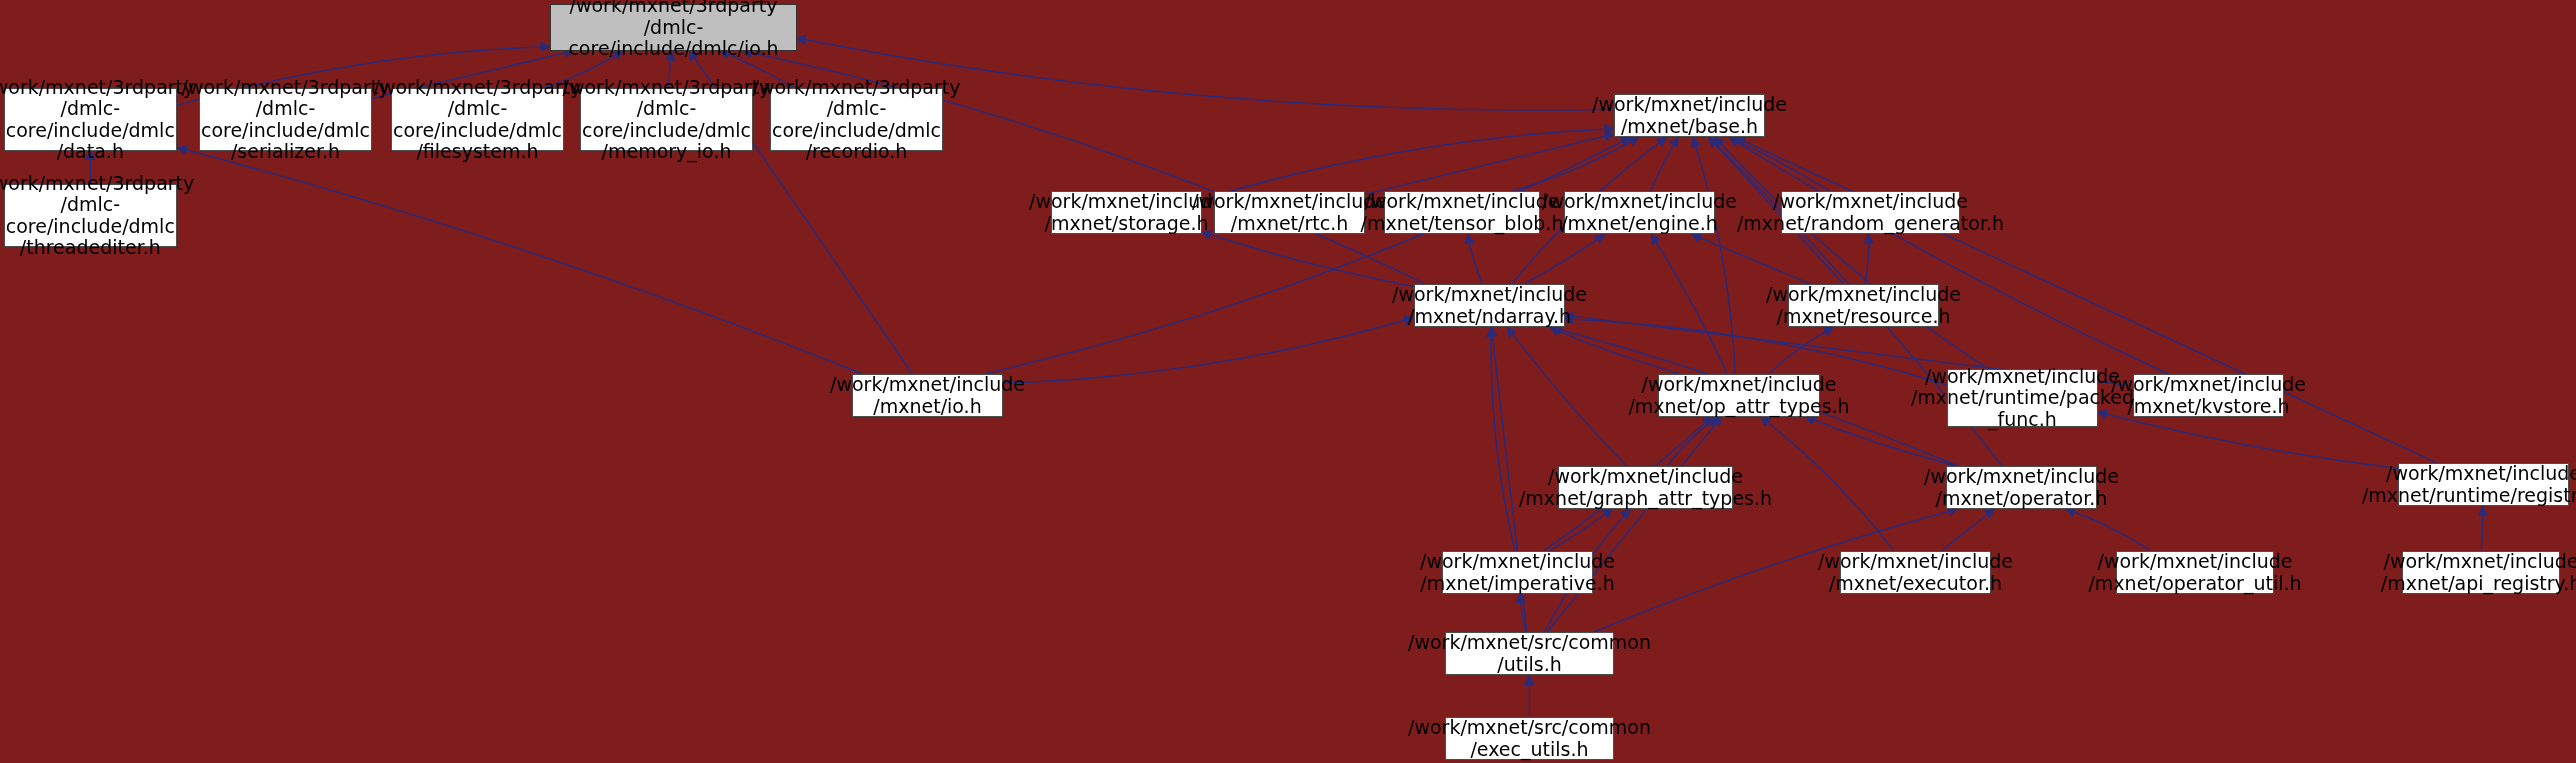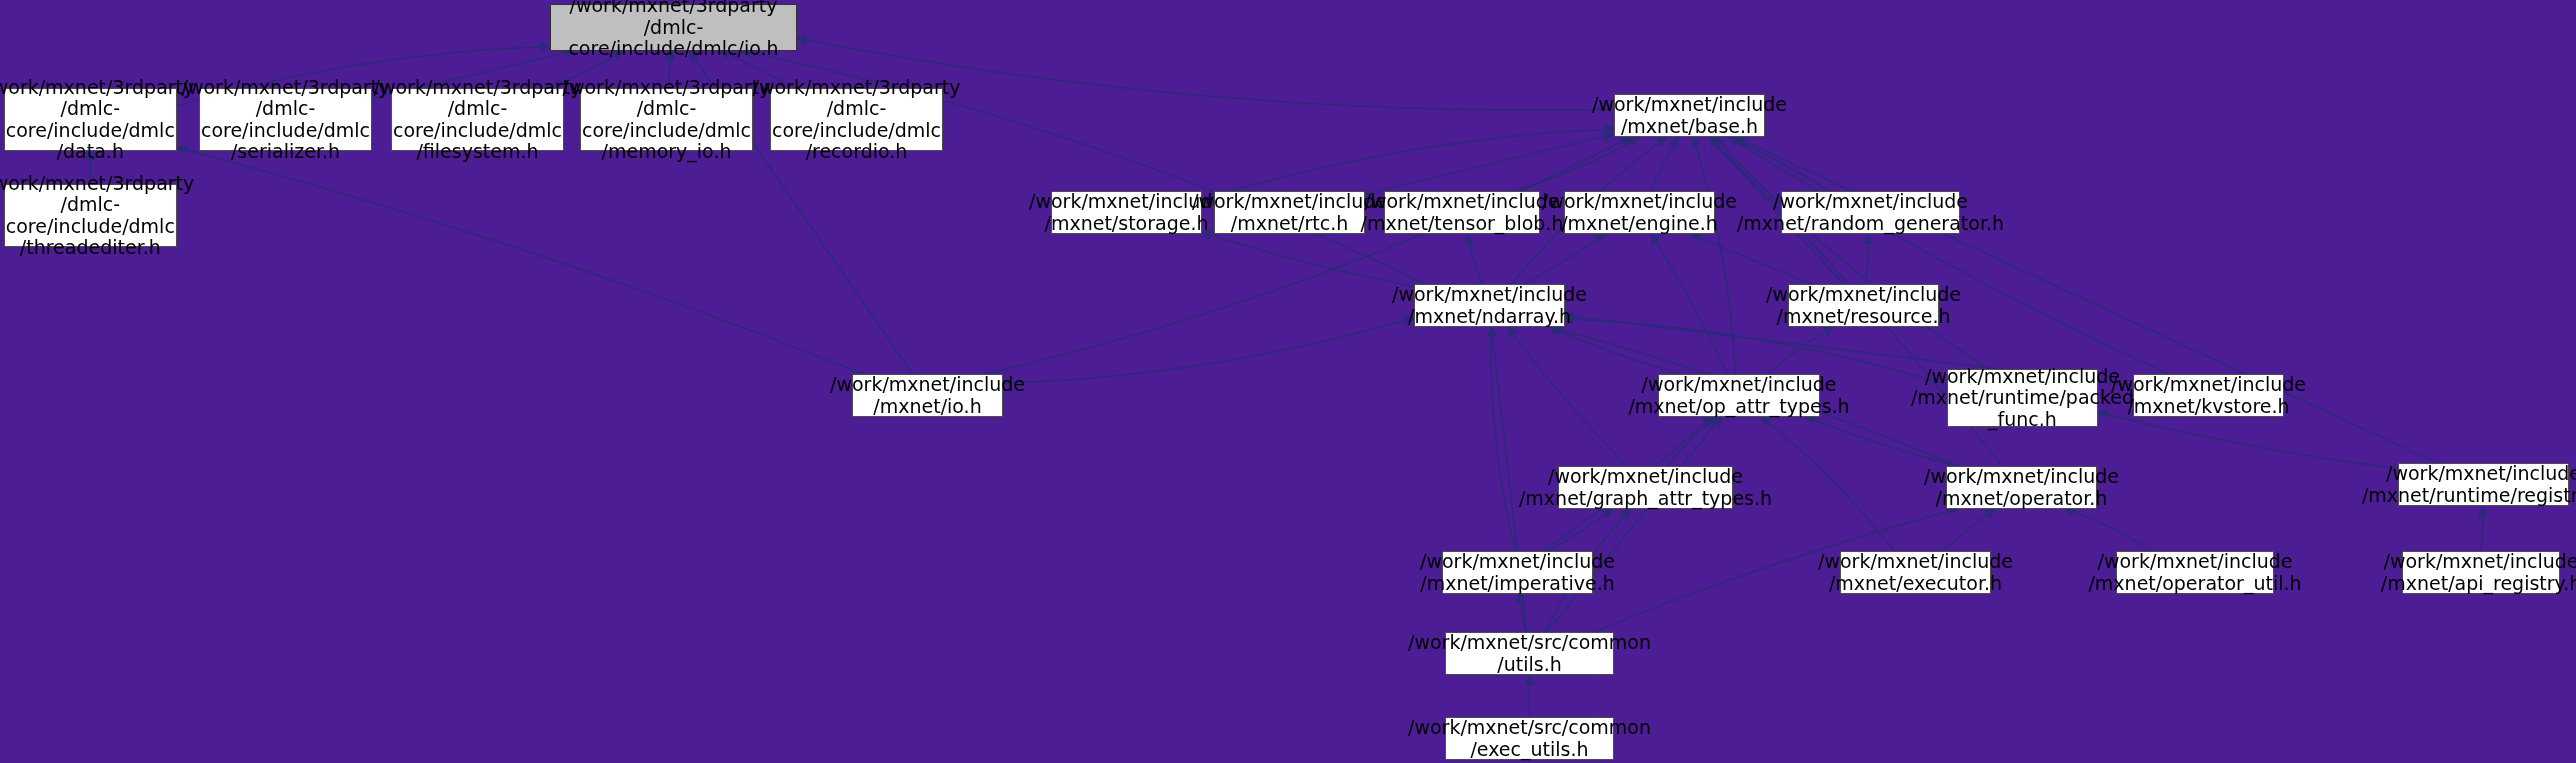--- a/index.html
+++ b/index.html
@@ -1,20 +1,20 @@
 <!DOCTYPE html>
 <html style="font-size:15px"><head>
 <meta charset="utf-8">
 <style>
   html,body{margin:0;padding:0;background:#ffffff;}
   #canvas{
     position:relative;
     width:2576px;
     height:763px;
-    background:#4c1d95;
+    background:#7f1d1d;
     font-family:"DejaVu Sans","Liberation Sans",sans-serif;
     overflow:hidden;
   }
   #edges{position:absolute;left:0;top:0;width:2576px;height:763px;}
   .node{
     position:absolute;
     box-sizing:border-box;
     border:1.9px solid #4d4d4d;
     background:#ffffff;
     color:#000000;

